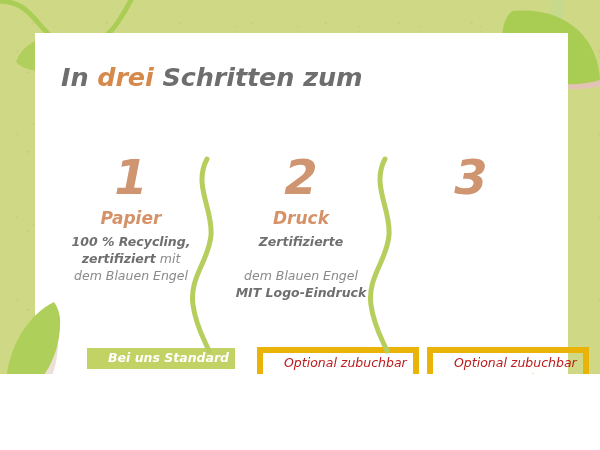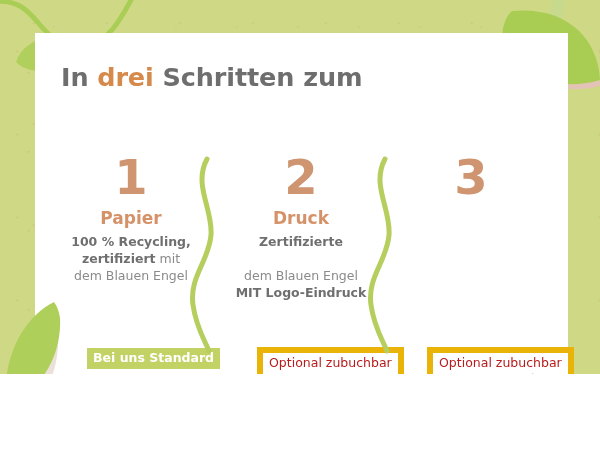--- a/index.html
+++ b/index.html
@@ -12,20 +12,21 @@
     overflow: hidden;
     font-family: "DejaVu Sans", sans-serif;
   }
 
   #infographic {
     position: relative;
     width: 600px;
     height: 374px;
     background-color: #cfd985;
     overflow: hidden;
+    font-style: italic;
   }
 
   
   .paper-texture {
     position: absolute;
     inset: 0;
     pointer-events: none;
     background-image:
       radial-gradient(circle at 18% 62%, rgba(190,150,90,.22) 0 1px, transparent 1.4px),
       radial-gradient(circle at 46% 23%, rgba(185,150,95,.18) 0 1px, transparent 1.4px),
@@ -120,21 +121,21 @@
     text-align: center;
   }
   .badge-slot.s1 { left: 12px; }
   .badge-slot.s2 { left: 182px; }
   .badge-slot.s3 { left: 352px; }
 
   .badge {
     display: inline-block;
     font-size: 12.5px;
     line-height: 14px;
-    padding: 3px 6px 4px 6px;
+    padding: 3px 6px 4px 21px;
     white-space: nowrap;
     margin-left: 40px;
   }
   .badge.filled {
     background: #c3d264;
     color: #ffffff;
     font-weight: bold;
   }
   .badge.outlined {
     background: transparent;

